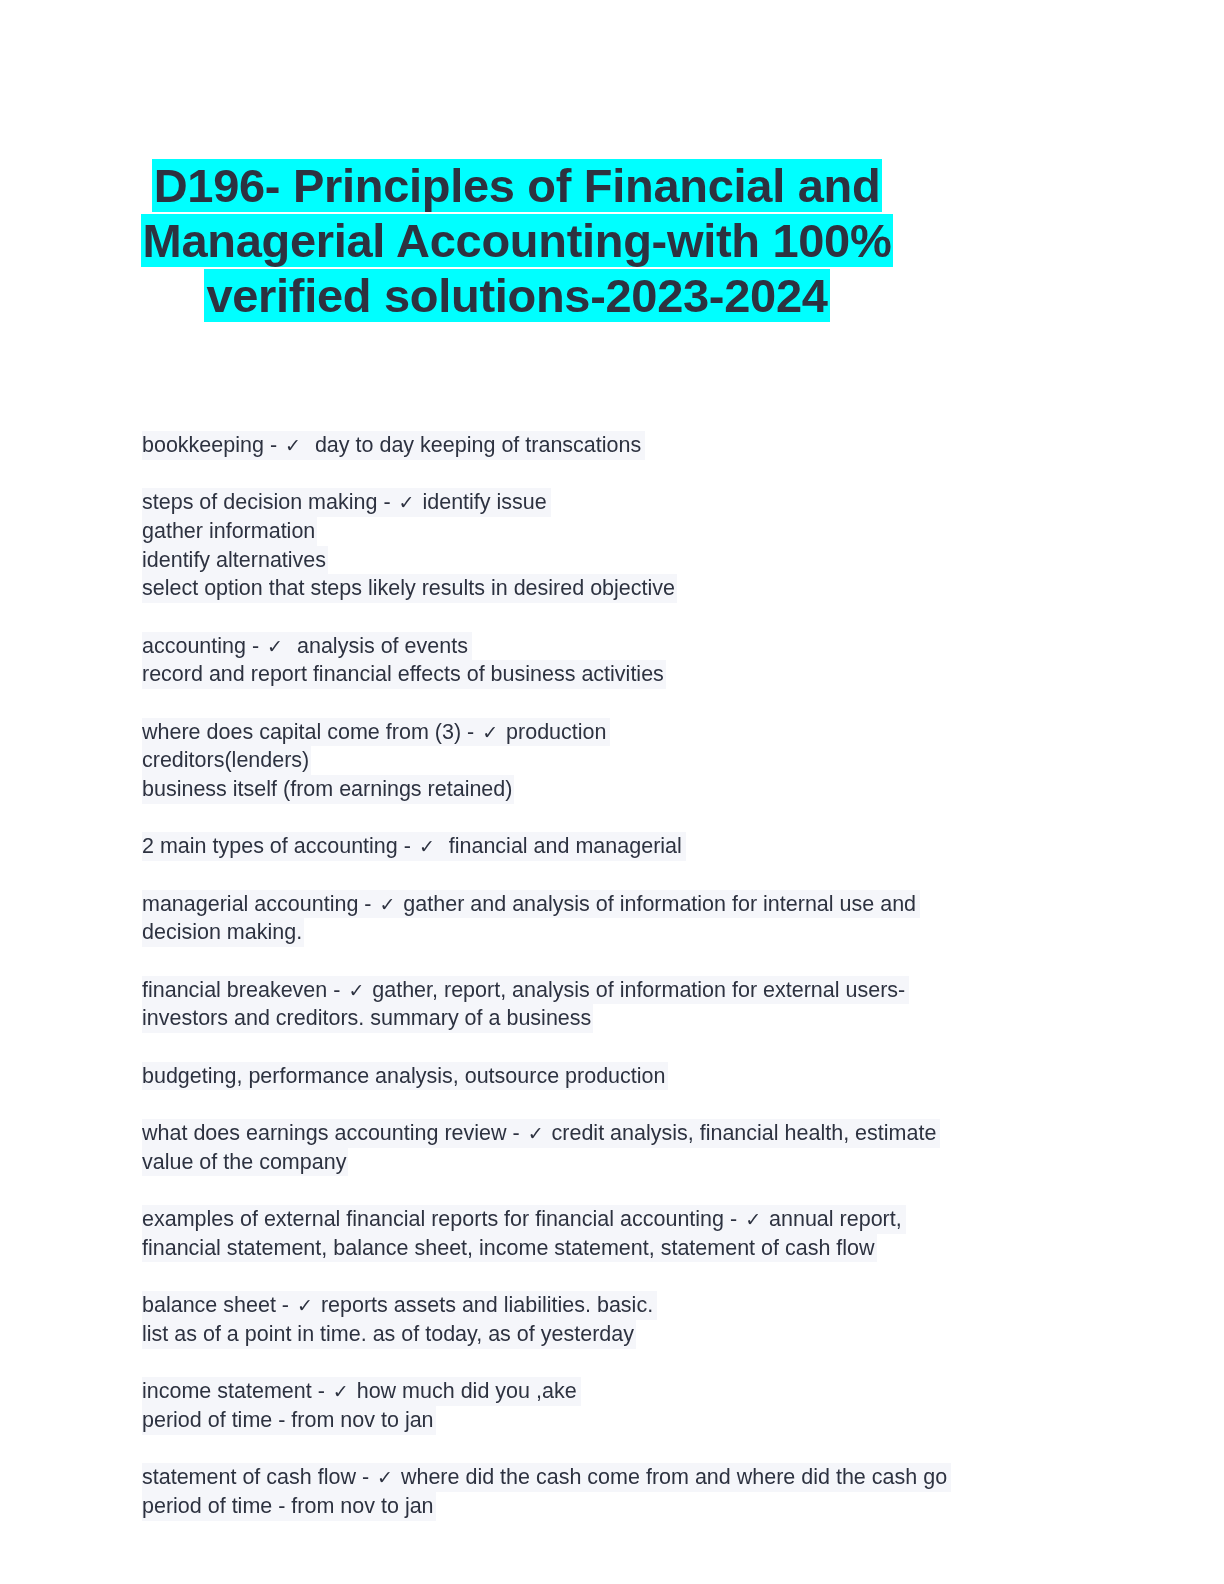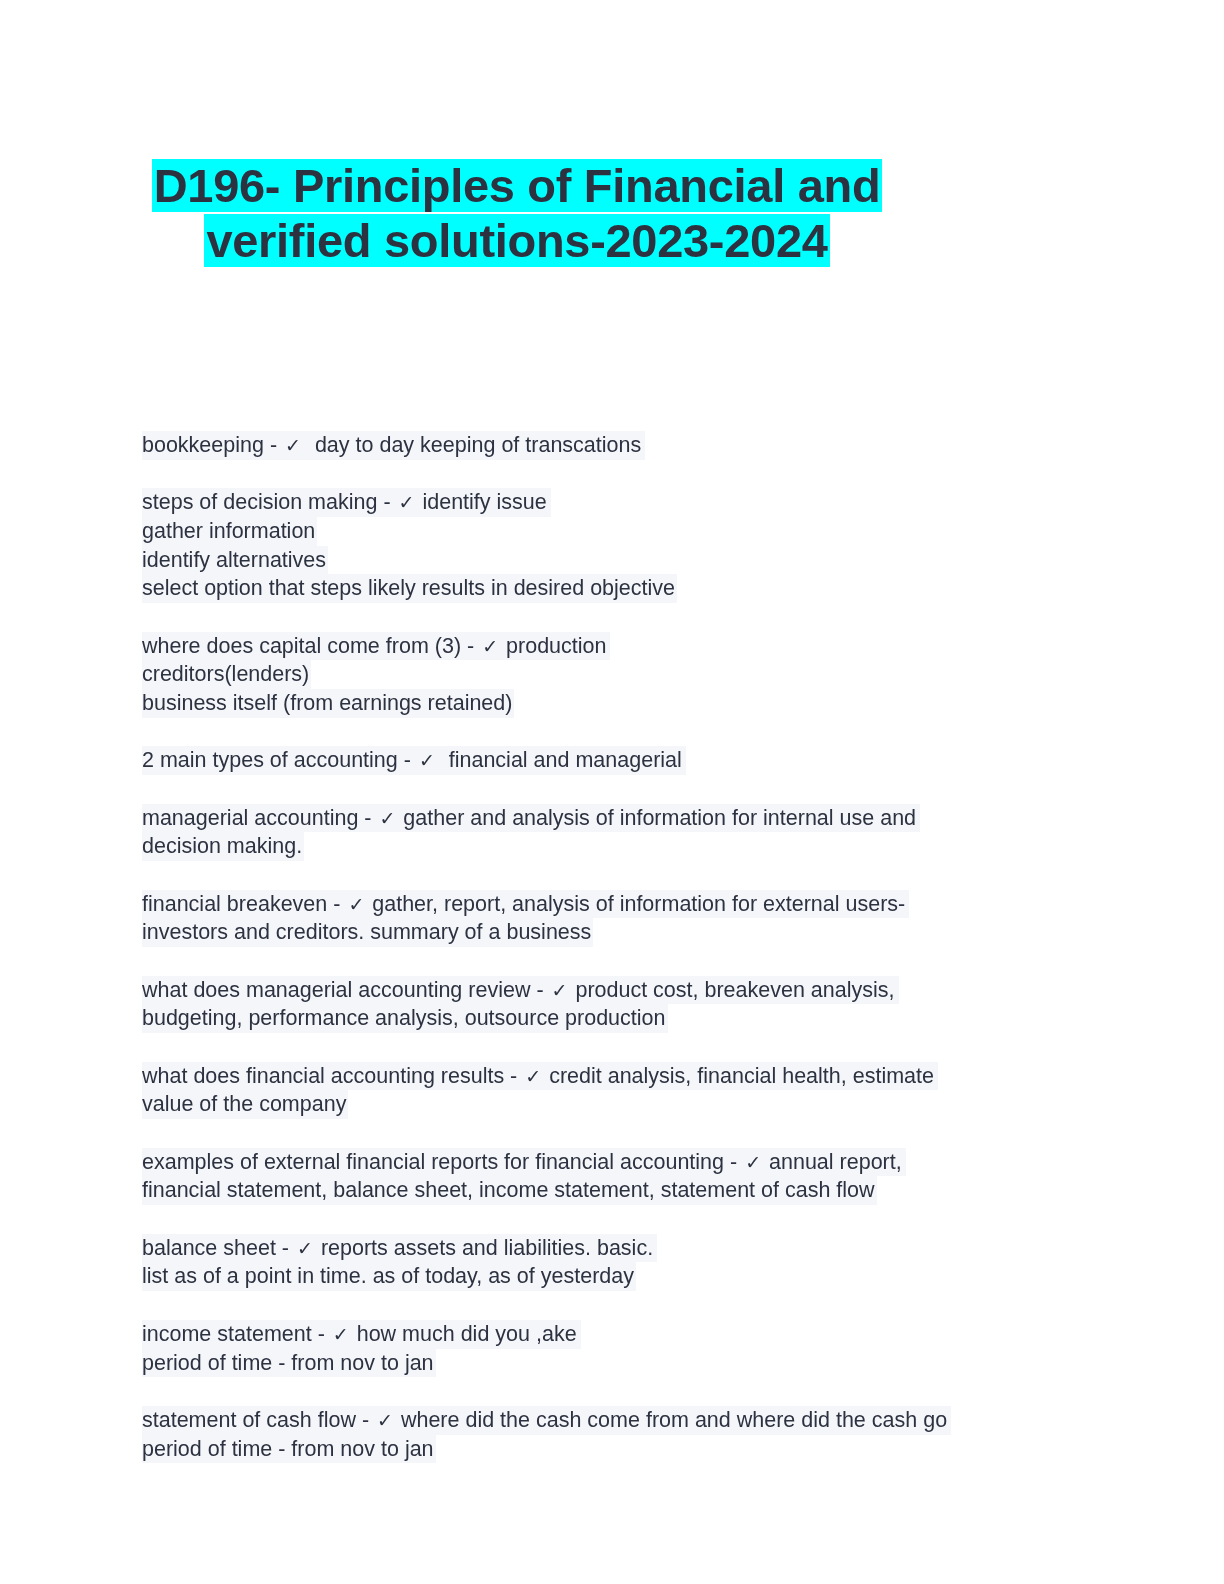--- a/index.html
+++ b/index.html
@@ -71,36 +71,41 @@
       font-weight: bold;
     }
   </style>
 </head>
 <body>
 
 <div class="page">
 
   <div class="title">
     <div class="title-line"><span>D196- Principles of Financial and</span></div>
+    <div class="title-line"><span>Managerial Accounting-with 100%</span></div>
     <div class="title-line"><span>verified solutions-2023-2024</span></div>
   </div>
 
   <div class="body">
 
     <div class="entry">
       <div class="line"><span><span>bookkeeping - </span><span class="check">✓</span><span>  day to day keeping of transcations</span></span></div>
     </div>
 
     <div class="entry">
       <div class="line"><span><span>steps of decision making - </span><span class="check">✓</span><span> identify issue</span></span></div>
       <div class="line"><span>gather information</span></div>
       <div class="line"><span>identify alternatives</span></div>
       <div class="line"><span>select option that steps likely results in desired objective</span></div>
     </div>
 
+    <div class="entry">
+      <div class="line"><span><span>accounting - </span><span class="check">✓</span><span>  analysis of events</span></span></div>
+      <div class="line"><span>record and report financial effects of business activities</span></div>
+    </div>
 
     <div class="entry">
       <div class="line"><span><span>where does capital come from (3) - </span><span class="check">✓</span><span> production</span></span></div>
       <div class="line"><span>creditors(lenders)</span></div>
       <div class="line"><span>business itself (from earnings retained)</span></div>
     </div>
 
     <div class="entry">
       <div class="line"><span><span>2 main types of accounting - </span><span class="check">✓</span><span>  financial and managerial</span></span></div>
     </div>
@@ -109,26 +114,25 @@
       <div class="line"><span><span>managerial accounting - </span><span class="check">✓</span><span> gather and analysis of information for internal use and</span></span></div>
       <div class="line"><span>decision making.</span></div>
     </div>
 
     <div class="entry">
       <div class="line"><span><span>financial breakeven - </span><span class="check">✓</span><span> gather, report, analysis of information for external users-</span></span></div>
       <div class="line"><span>investors and creditors. summary of a business</span></div>
     </div>
 
     <div class="entry">
-      <div class="line"><span><span>what does managerial accounting review - </span><span class="check">✓</span><span> product cost, breakeven analysis,</span></span></div>
       <div class="line"><span>budgeting, performance analysis, outsource production</span></div>
     </div>
 
     <div class="entry">
-      <div class="line"><span><span>what does financial accounting results - </span><span class="check">✓</span><span> credit analysis, financial health, estimate</span></span></div>
+      <div class="line"><span><span>what does earnings accounting review - </span><span class="check">✓</span><span> credit analysis, financial health, estimate</span></span></div>
       <div class="line"><span>value of the company</span></div>
     </div>
 
     <div class="entry">
       <div class="line"><span><span>examples of external financial reports for financial accounting - </span><span class="check">✓</span><span> annual report,</span></span></div>
       <div class="line"><span>financial statement, balance sheet, income statement, statement of cash flow</span></div>
     </div>
 
     <div class="entry">
       <div class="line"><span><span>balance sheet - </span><span class="check">✓</span><span> reports assets and liabilities. basic.</span></span></div>

